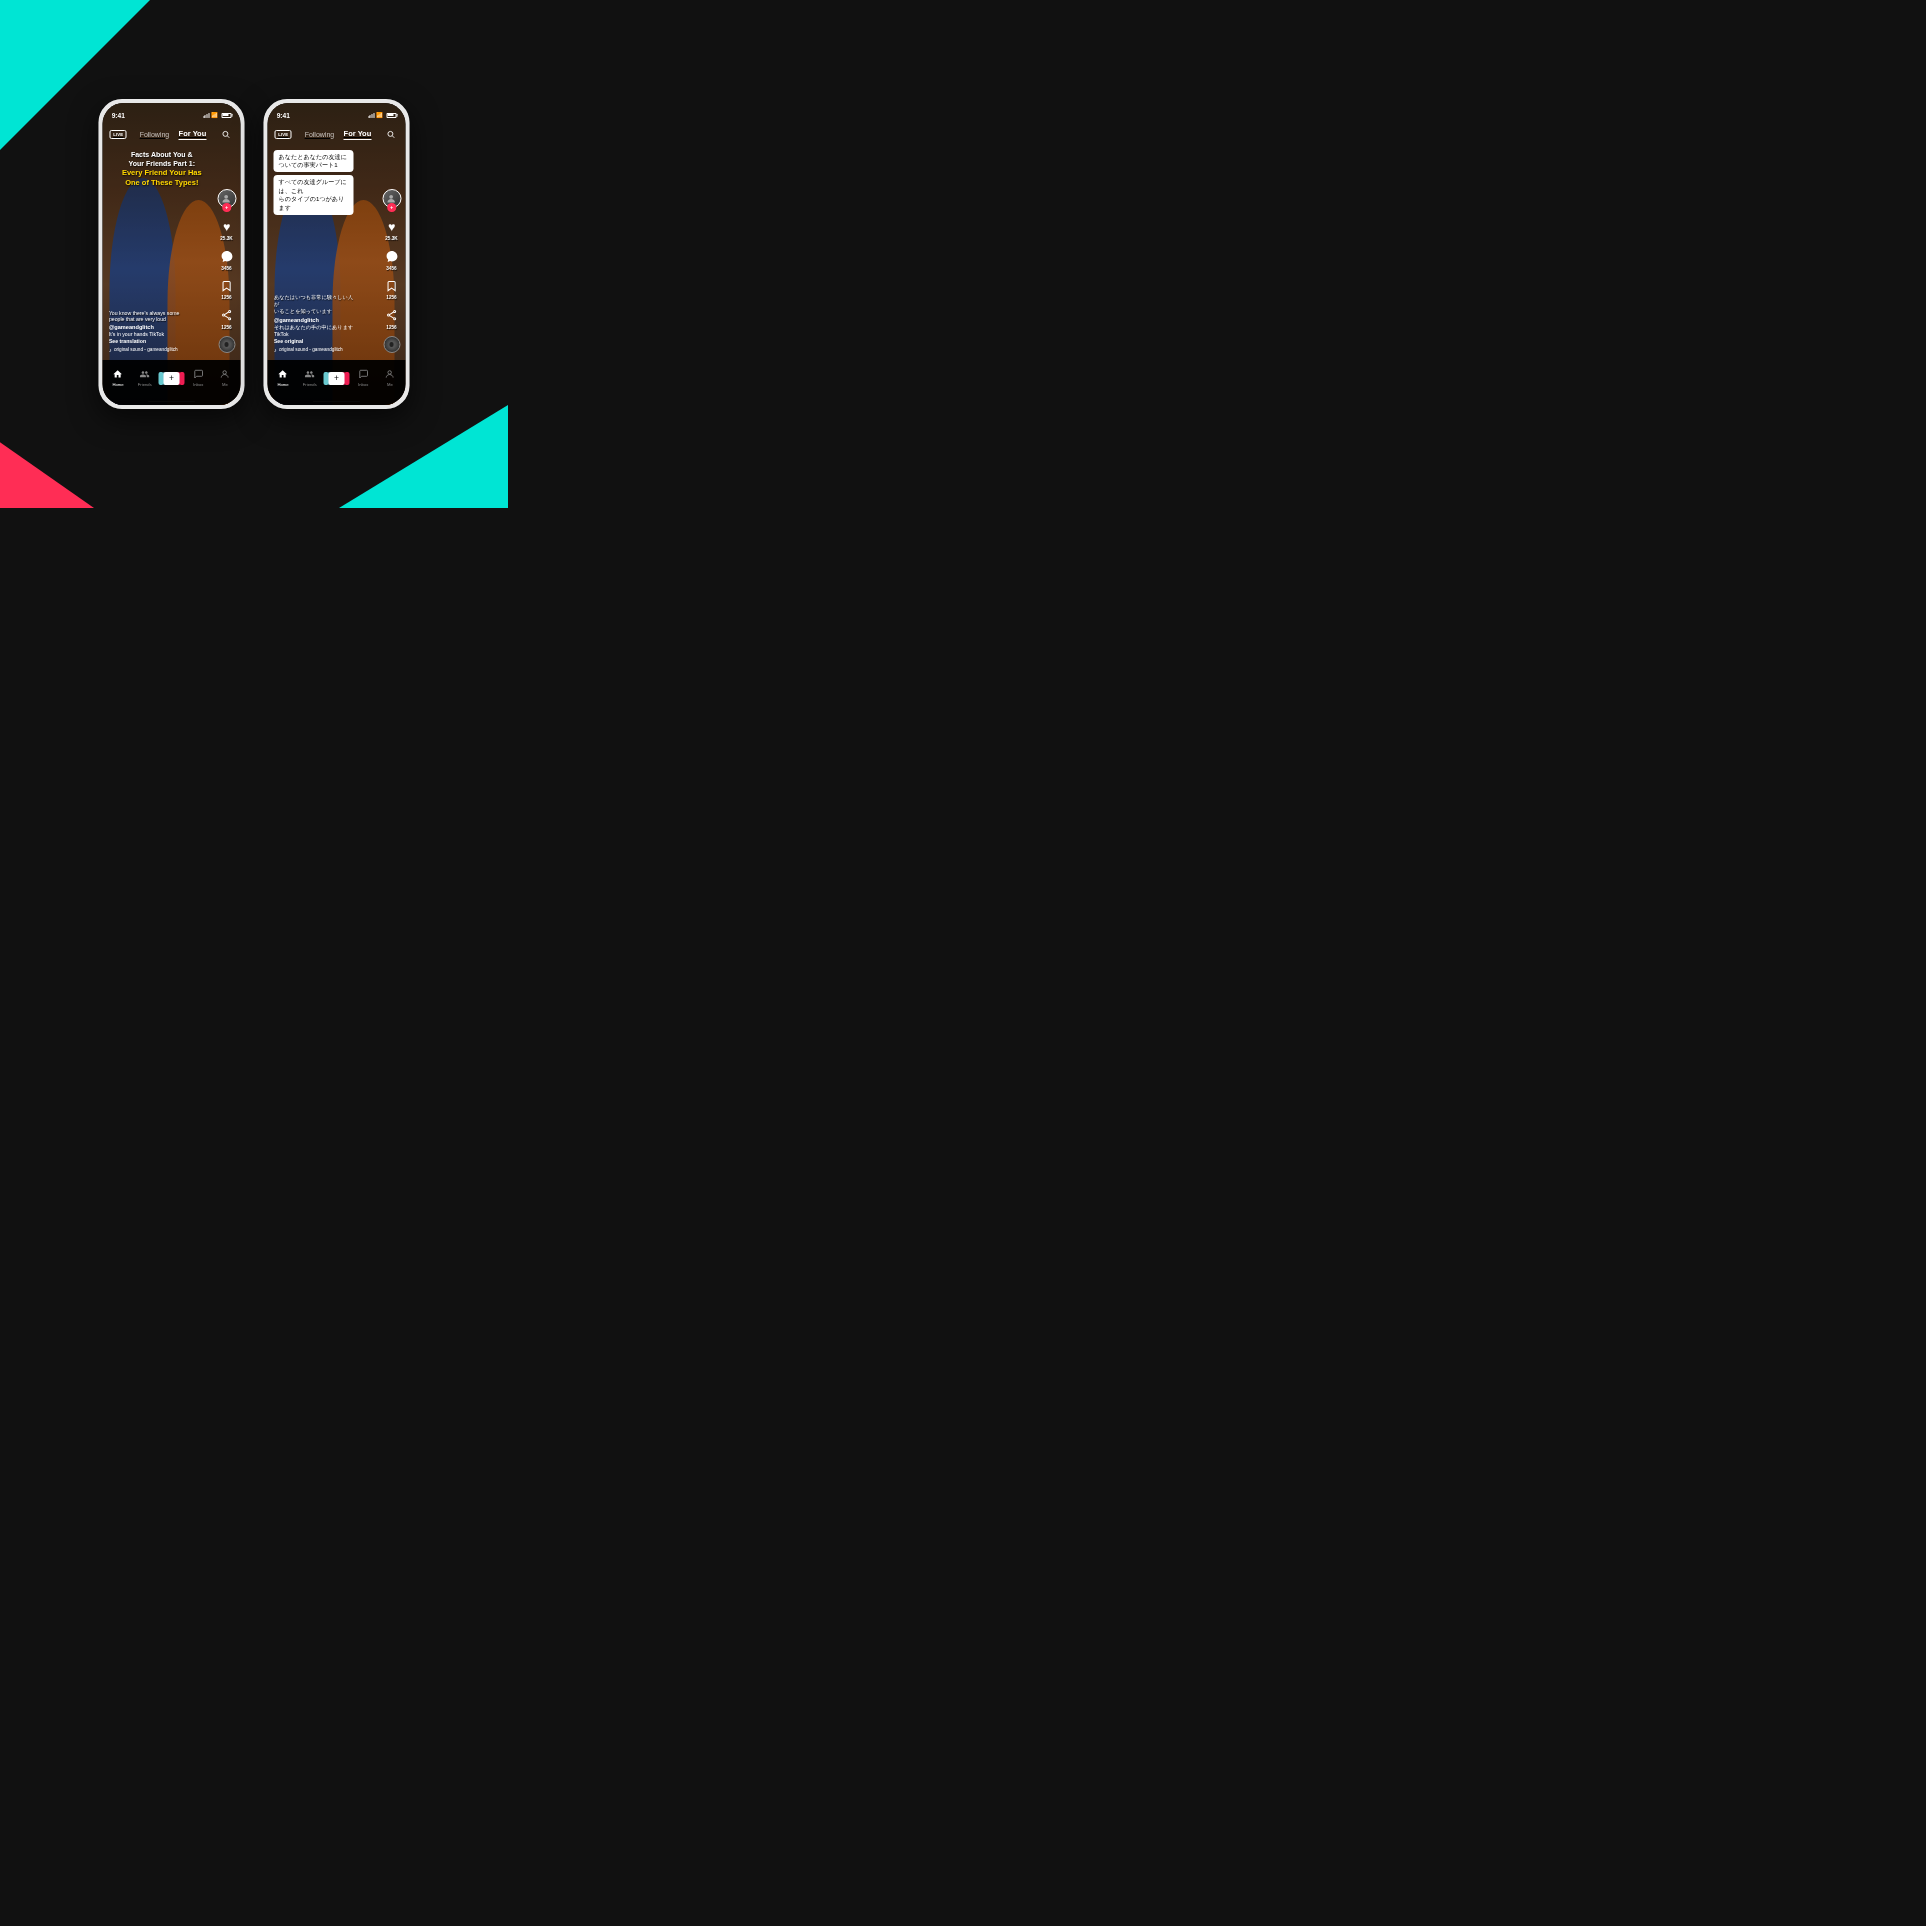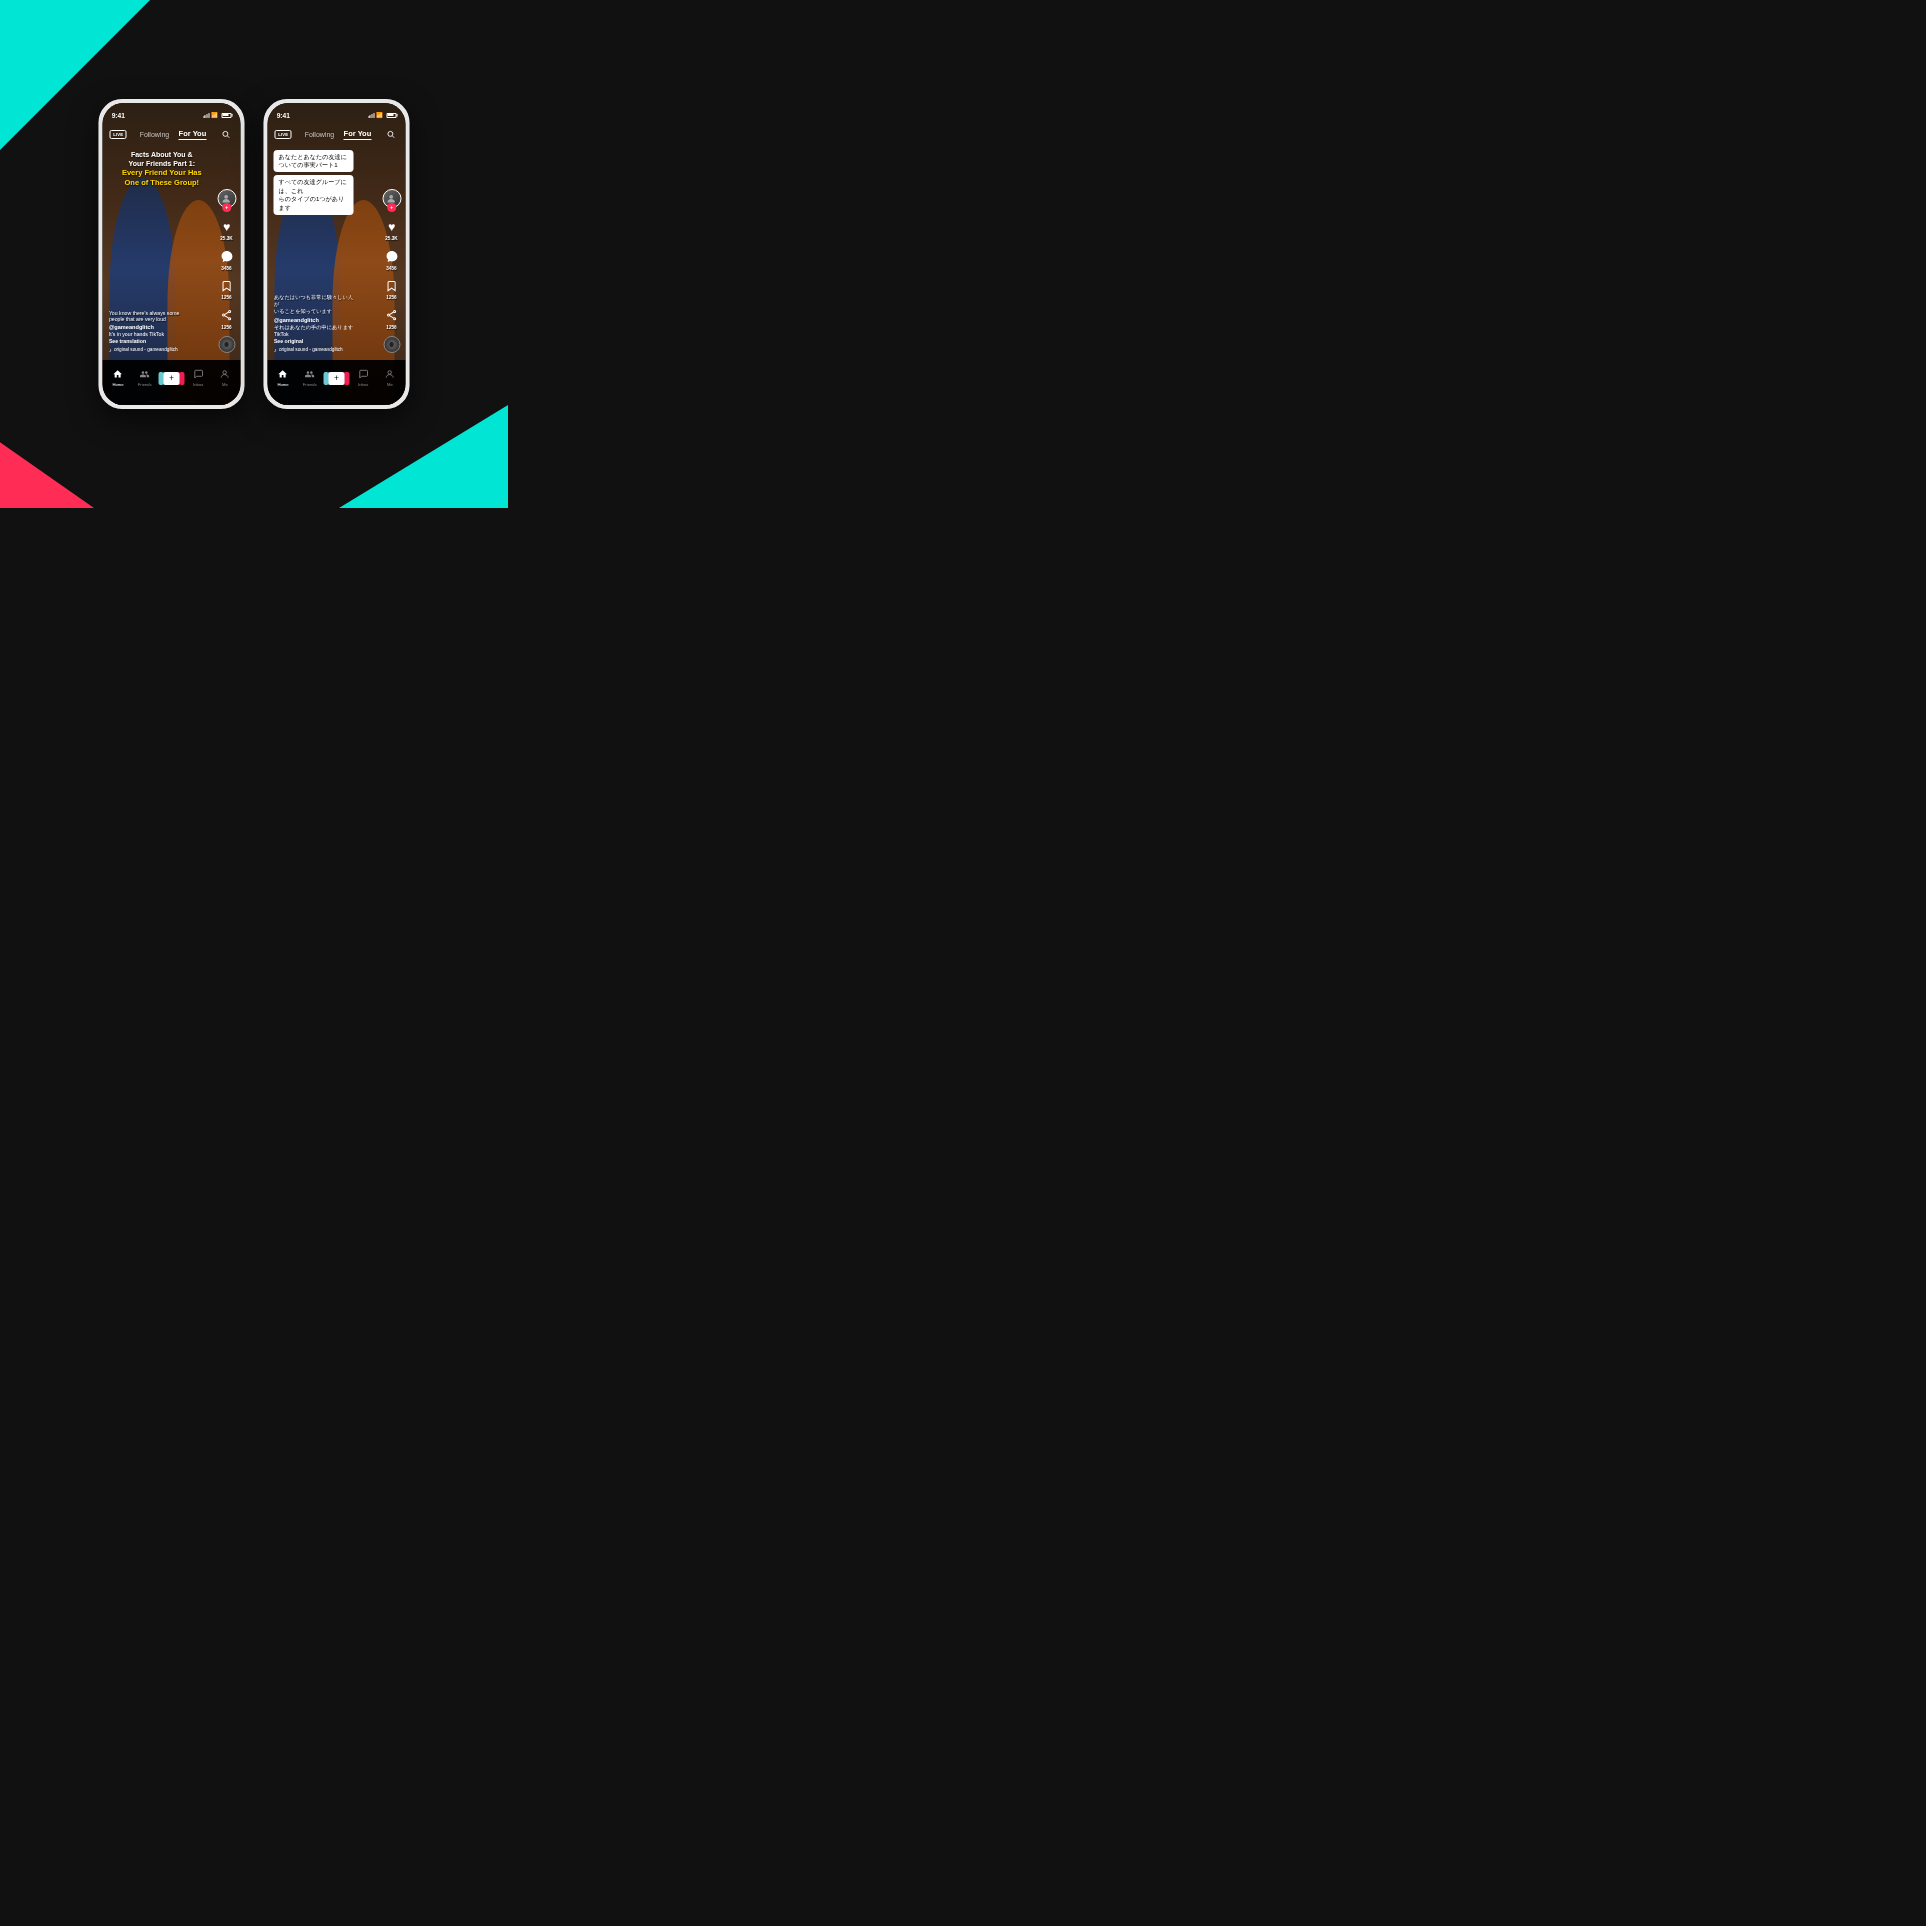--- a/index.html
+++ b/index.html
@@ -147,20 +147,21 @@
     
     .tiktok-header {
       position: absolute;
       top: 21px; left: 0; right: 0;
       height: 21px;
       display: flex;
       align-items: center;
       justify-content: space-between;
       padding: 0 7.5px;
       z-index: 20;
+      text-decoration: underline;
     }
 
     .live-badge {
       background: transparent;
       border: 0.7px solid #fff;
       border-radius: 1.9px;
       padding: 0.9px 2.4px;
       font-size: 4.2px;
       color: #fff;
       font-weight: 700;
@@ -544,21 +545,21 @@
               <line x1="16.5" y1="16.5" x2="22" y2="22"></line>
           </svg>
         </div>
       </div>
 
       <div class="video-title-area">
         <div class="title-text">
           <span>Facts About You &amp;</span><br>
           <span>Your Friends Part 1:</span><br>
           <span class="title-highlight">Every Friend Your Has</span><br>
-          <span class="title-highlight">One of These Group!</span>
+          <span class="title-highlight">One of These Types!</span>
         </div>
       </div>
 
       <div class="action-buttons">
         <div class="avatar-container">
           <div class="avatar-circle">
             <svg width="11.3" height="11.3" viewBox="0 0 24 24" fill="#aaa">
               <circle cx="12" cy="8" r="4"></circle>
                 <path d="M4 20c0-4 3.6-7 8-7s8 3 8 7"></path>
             </svg>

